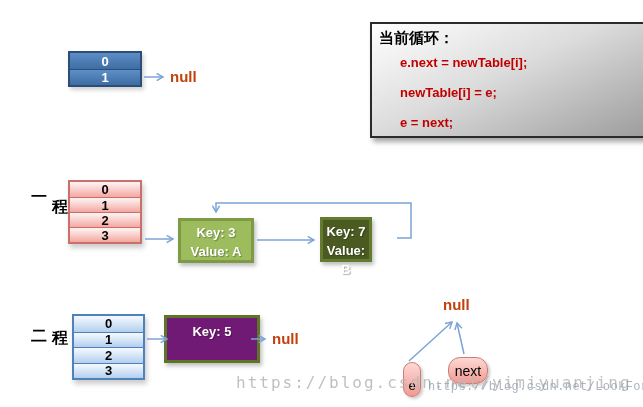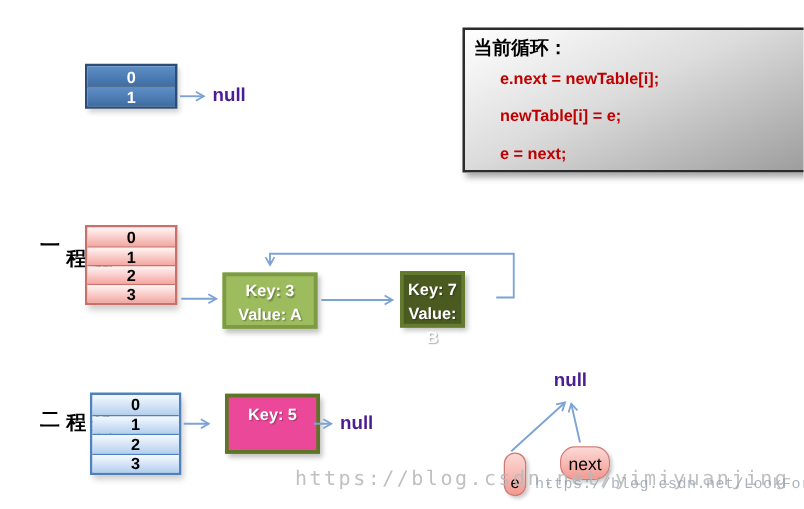--- a/index.html
+++ b/index.html
@@ -25,30 +25,30 @@
               box-shadow:2px 4px 5px rgba(0,0,0,0.2);}
   .blue-table .row{height:15.5px;color:#000;background:linear-gradient(180deg,#f0f6fd 10%,#b3cfee 100%);}
   .blue-table .row + .row{border-top:1px solid #4f81bd;}
 
   
   .kv{position:absolute;box-sizing:border-box;color:#fff;font-weight:bold;font-size:13px;
       text-align:center;line-height:19px;padding-top:2px;
       text-shadow:1px 1px 1px rgba(0,0,0,0.3);box-shadow:2px 3px 4px rgba(0,0,0,0.25);}
   .kv-a{left:178px;top:218px;width:76px;height:45px;background:#9cbc5e;border:3px solid #7d9b45;}
   .kv-b{left:320px;top:217px;width:52px;height:45px;background:#4a5a20;border:3px solid #647a2f;}
-  .kv-c{left:180px;top:315px;width:76px;height:48px;background:#ec4899;border:3px solid #5e7528;padding-top:4px;}
+  .kv-c{left:164px;top:315px;width:96px;height:48px;background:#701a75;border:3px solid #5e7528;padding-top:4px;}
 
   
   .thread-label{position:absolute;writing-mode:vertical-rl;text-orientation:upright;
                 font-weight:bold;font-size:16px;color:#000;letter-spacing:4px;}
   .t1{left:28px;top:187px;}
   .t2{left:28px;top:318px;}
 
   
-  .null-label{position:absolute;font-weight:bold;font-size:15px;color:#4c1d95;}
+  .null-label{position:absolute;font-weight:bold;font-size:15px;color:#c2410c;}
   .null-1{left:170px;top:68px;}
   .null-2{left:272px;top:330px;}
   .null-3{left:443px;top:296px;}
 
   
   .code-panel{position:absolute;left:370px;top:22px;width:282px;height:116px;box-sizing:border-box;
               border:2px solid #2b2b2b;background:linear-gradient(155deg,#ffffff 0%,#dcdcdc 45%,#9c9c9c 100%);
               box-shadow:3px 4px 5px rgba(0,0,0,0.35);}
   .code-title{margin:5px 0 0 7px;font-size:15px;font-weight:bold;color:#000;}
   .code-line{margin-left:28px;font-size:13px;font-weight:bold;color:#c00000;line-height:30px;white-space:nowrap;}

